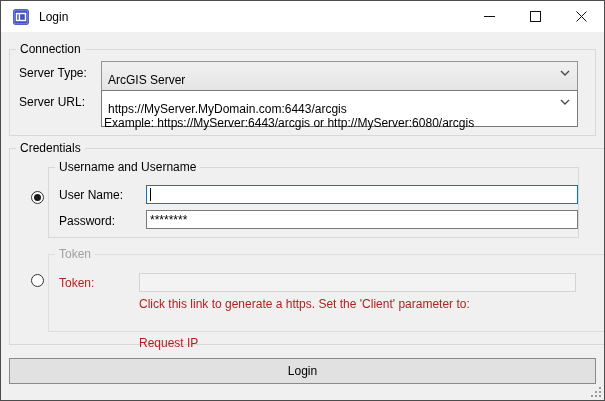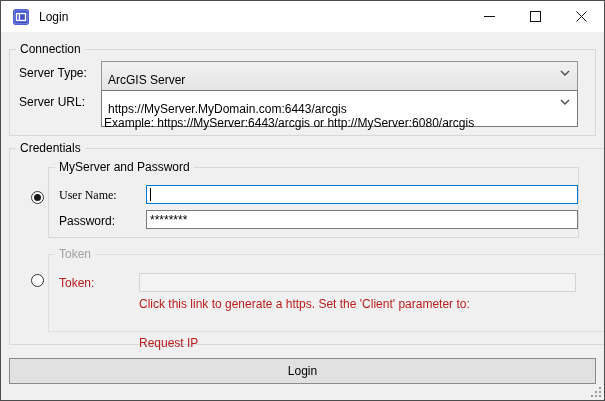--- a/index.html
+++ b/index.html
@@ -103,23 +103,23 @@
   <span class="lbl" style="left:103px; top:115px;">Example: https://MyServer:6443/arcgis or http://MyServer:6080/arcgis</span>
 
   <div class="groupbox" style="left:8px; top:147px; width:600px; height:197px;">
     <span class="legend">Credentials</span>
   </div>
 
   <div class="radio" style="left:30px; top:190px;">
     <span class="dot"></span>
   </div>
   <div class="groupbox" style="left:47px; top:166px; width:531px; height:71px;">
-    <span class="legend">MyServer and Password</span>
+    <span class="legend">Username and Username</span>
   </div>
-  <span class="lbl" style="left:58px; top:187px;font-family:Liberation Serif, serif;">User Name:</span>
+  <span class="lbl" style="left:58px; top:187px;">User Name:</span>
   <input class="tbox focused" style="left: 145px; top: 184px; width: 432px;" type="text" value="">
   <div class="caret" style="left:149px; top:187px; height:13px;"></div>
   <span class="lbl" style="left:58px; top:213px;">Password:</span>
   <input class="tbox" style="left: 145px; top: 209px; width: 432px;" type="text" value="********">
 
   <div class="radio" style="left:30px; top:273px;"></div>
   <div class="groupbox disabled" style="left:47px; top:253px; width:600px; height:78px;">
     <span class="legend">Token</span>
   </div>
   <span class="lbl dim" style="left:58px; top:275px;">Token:</span>

